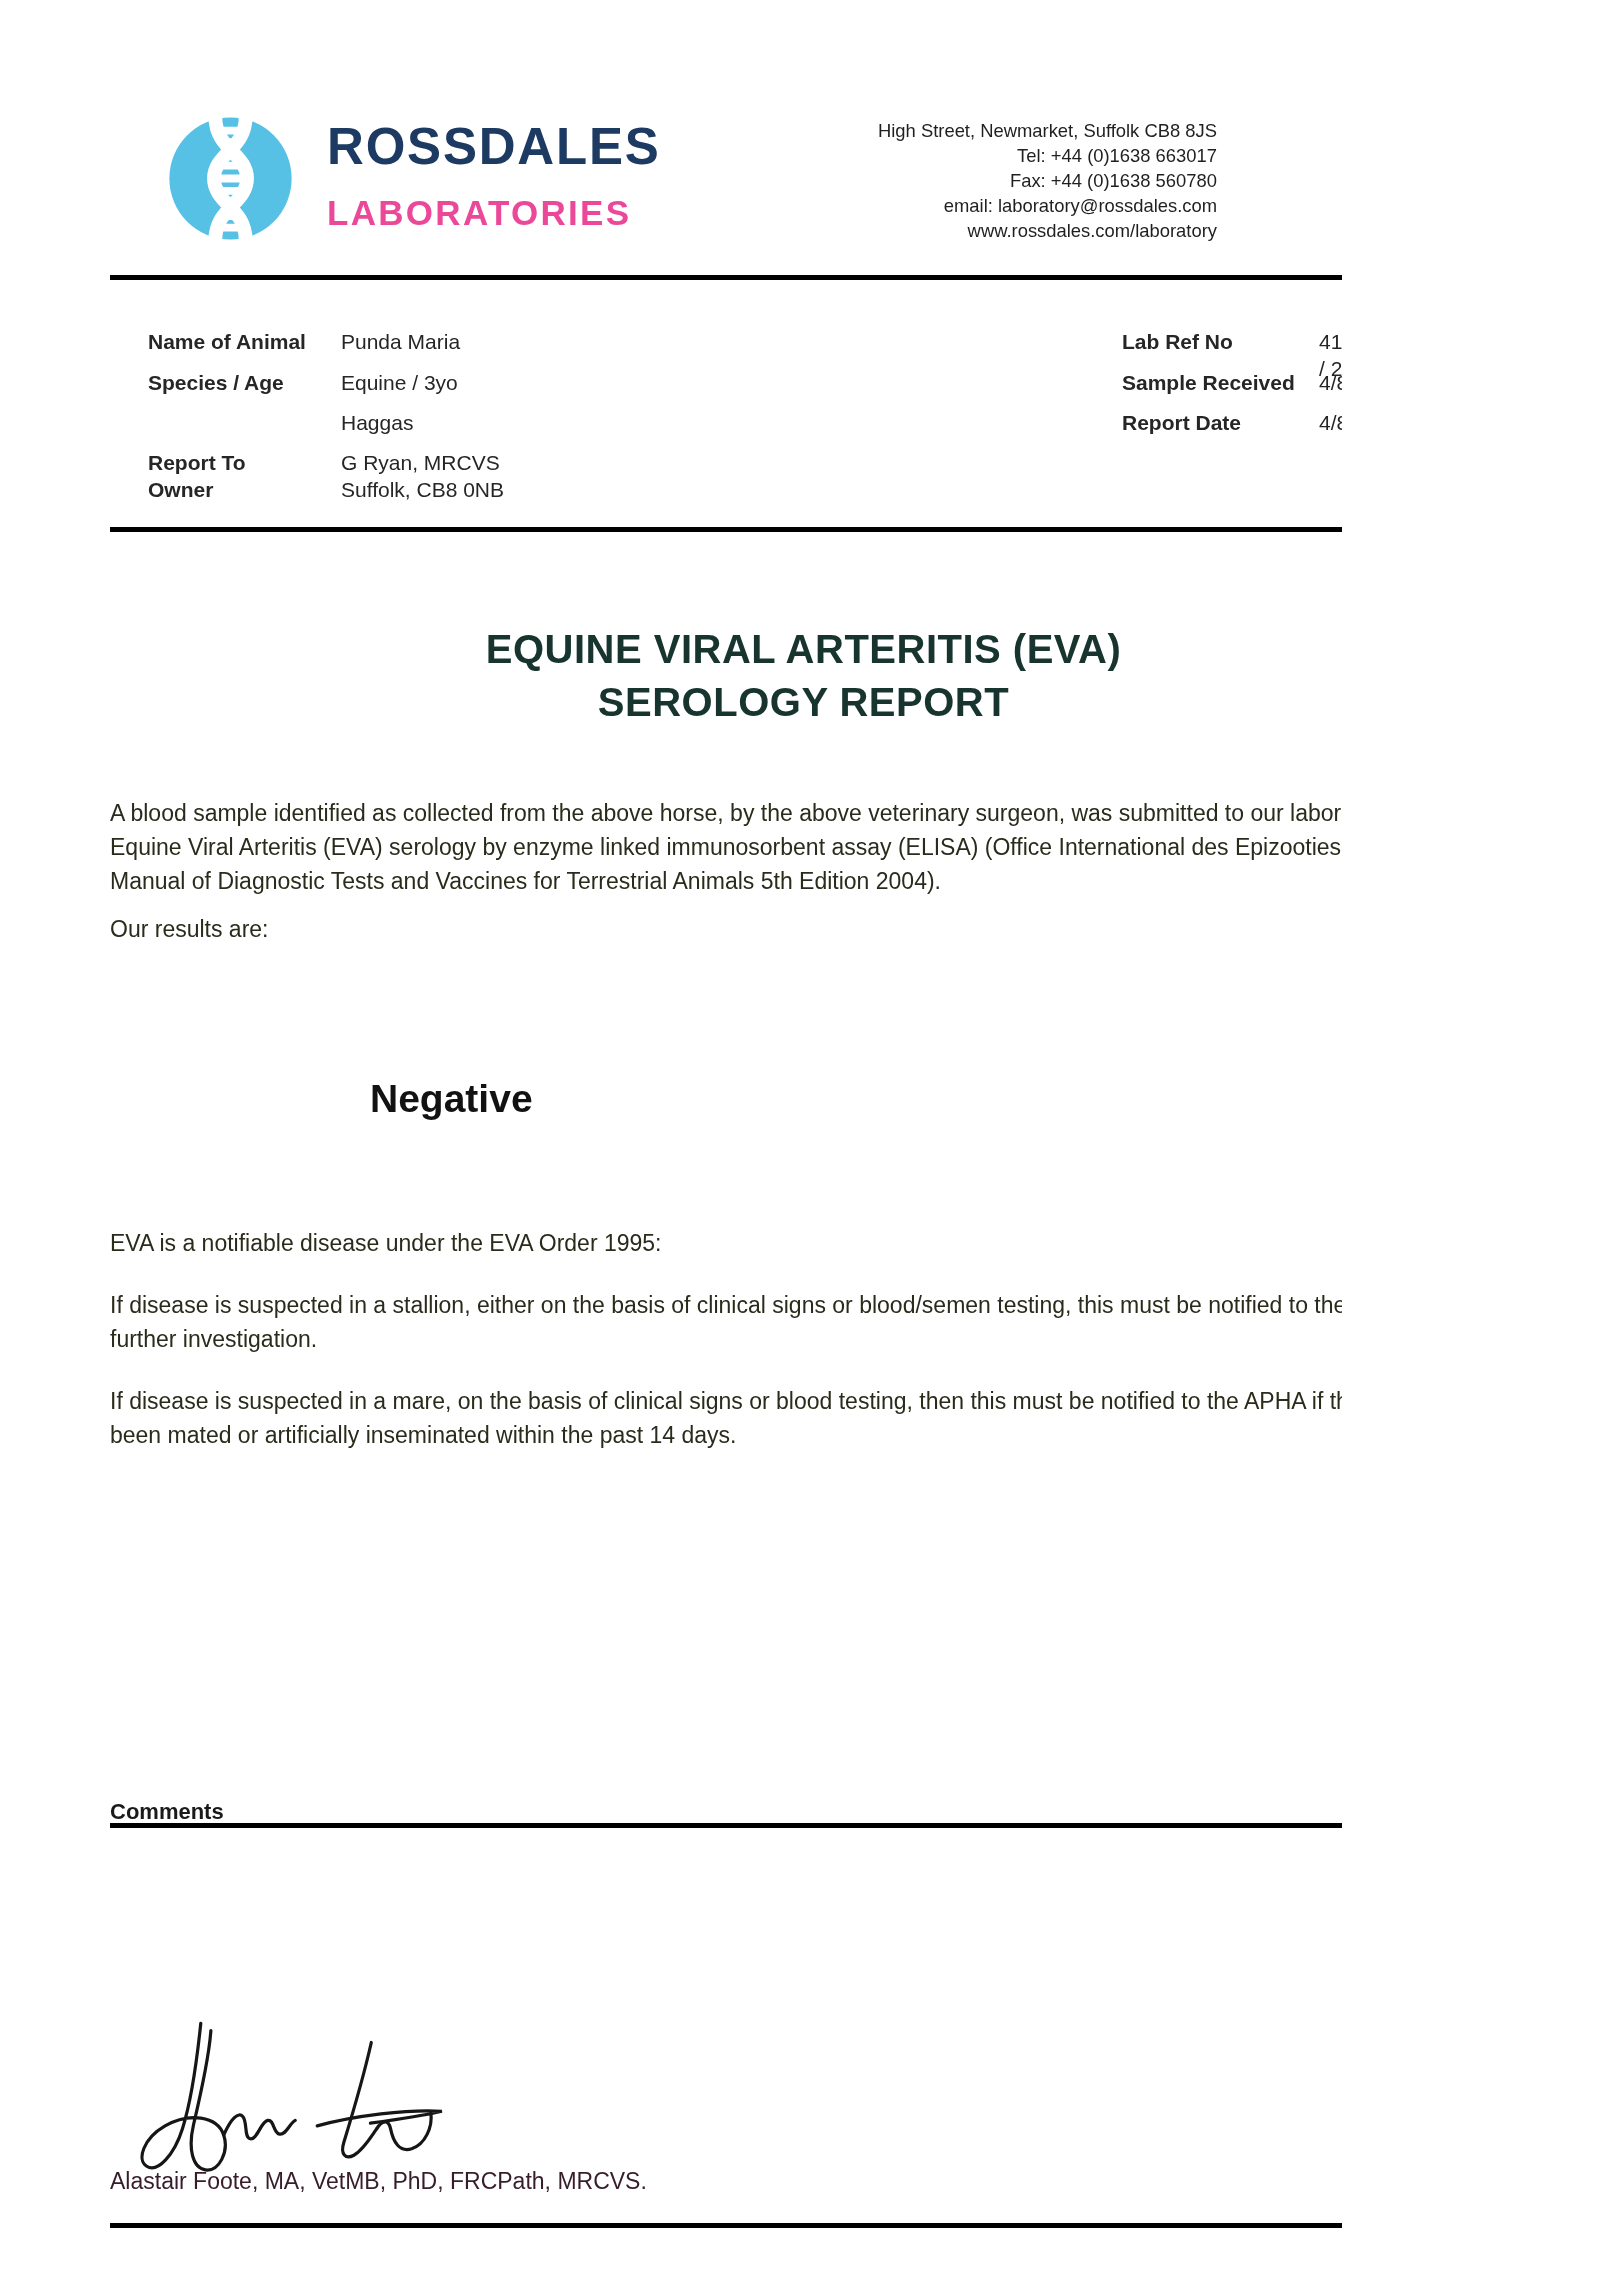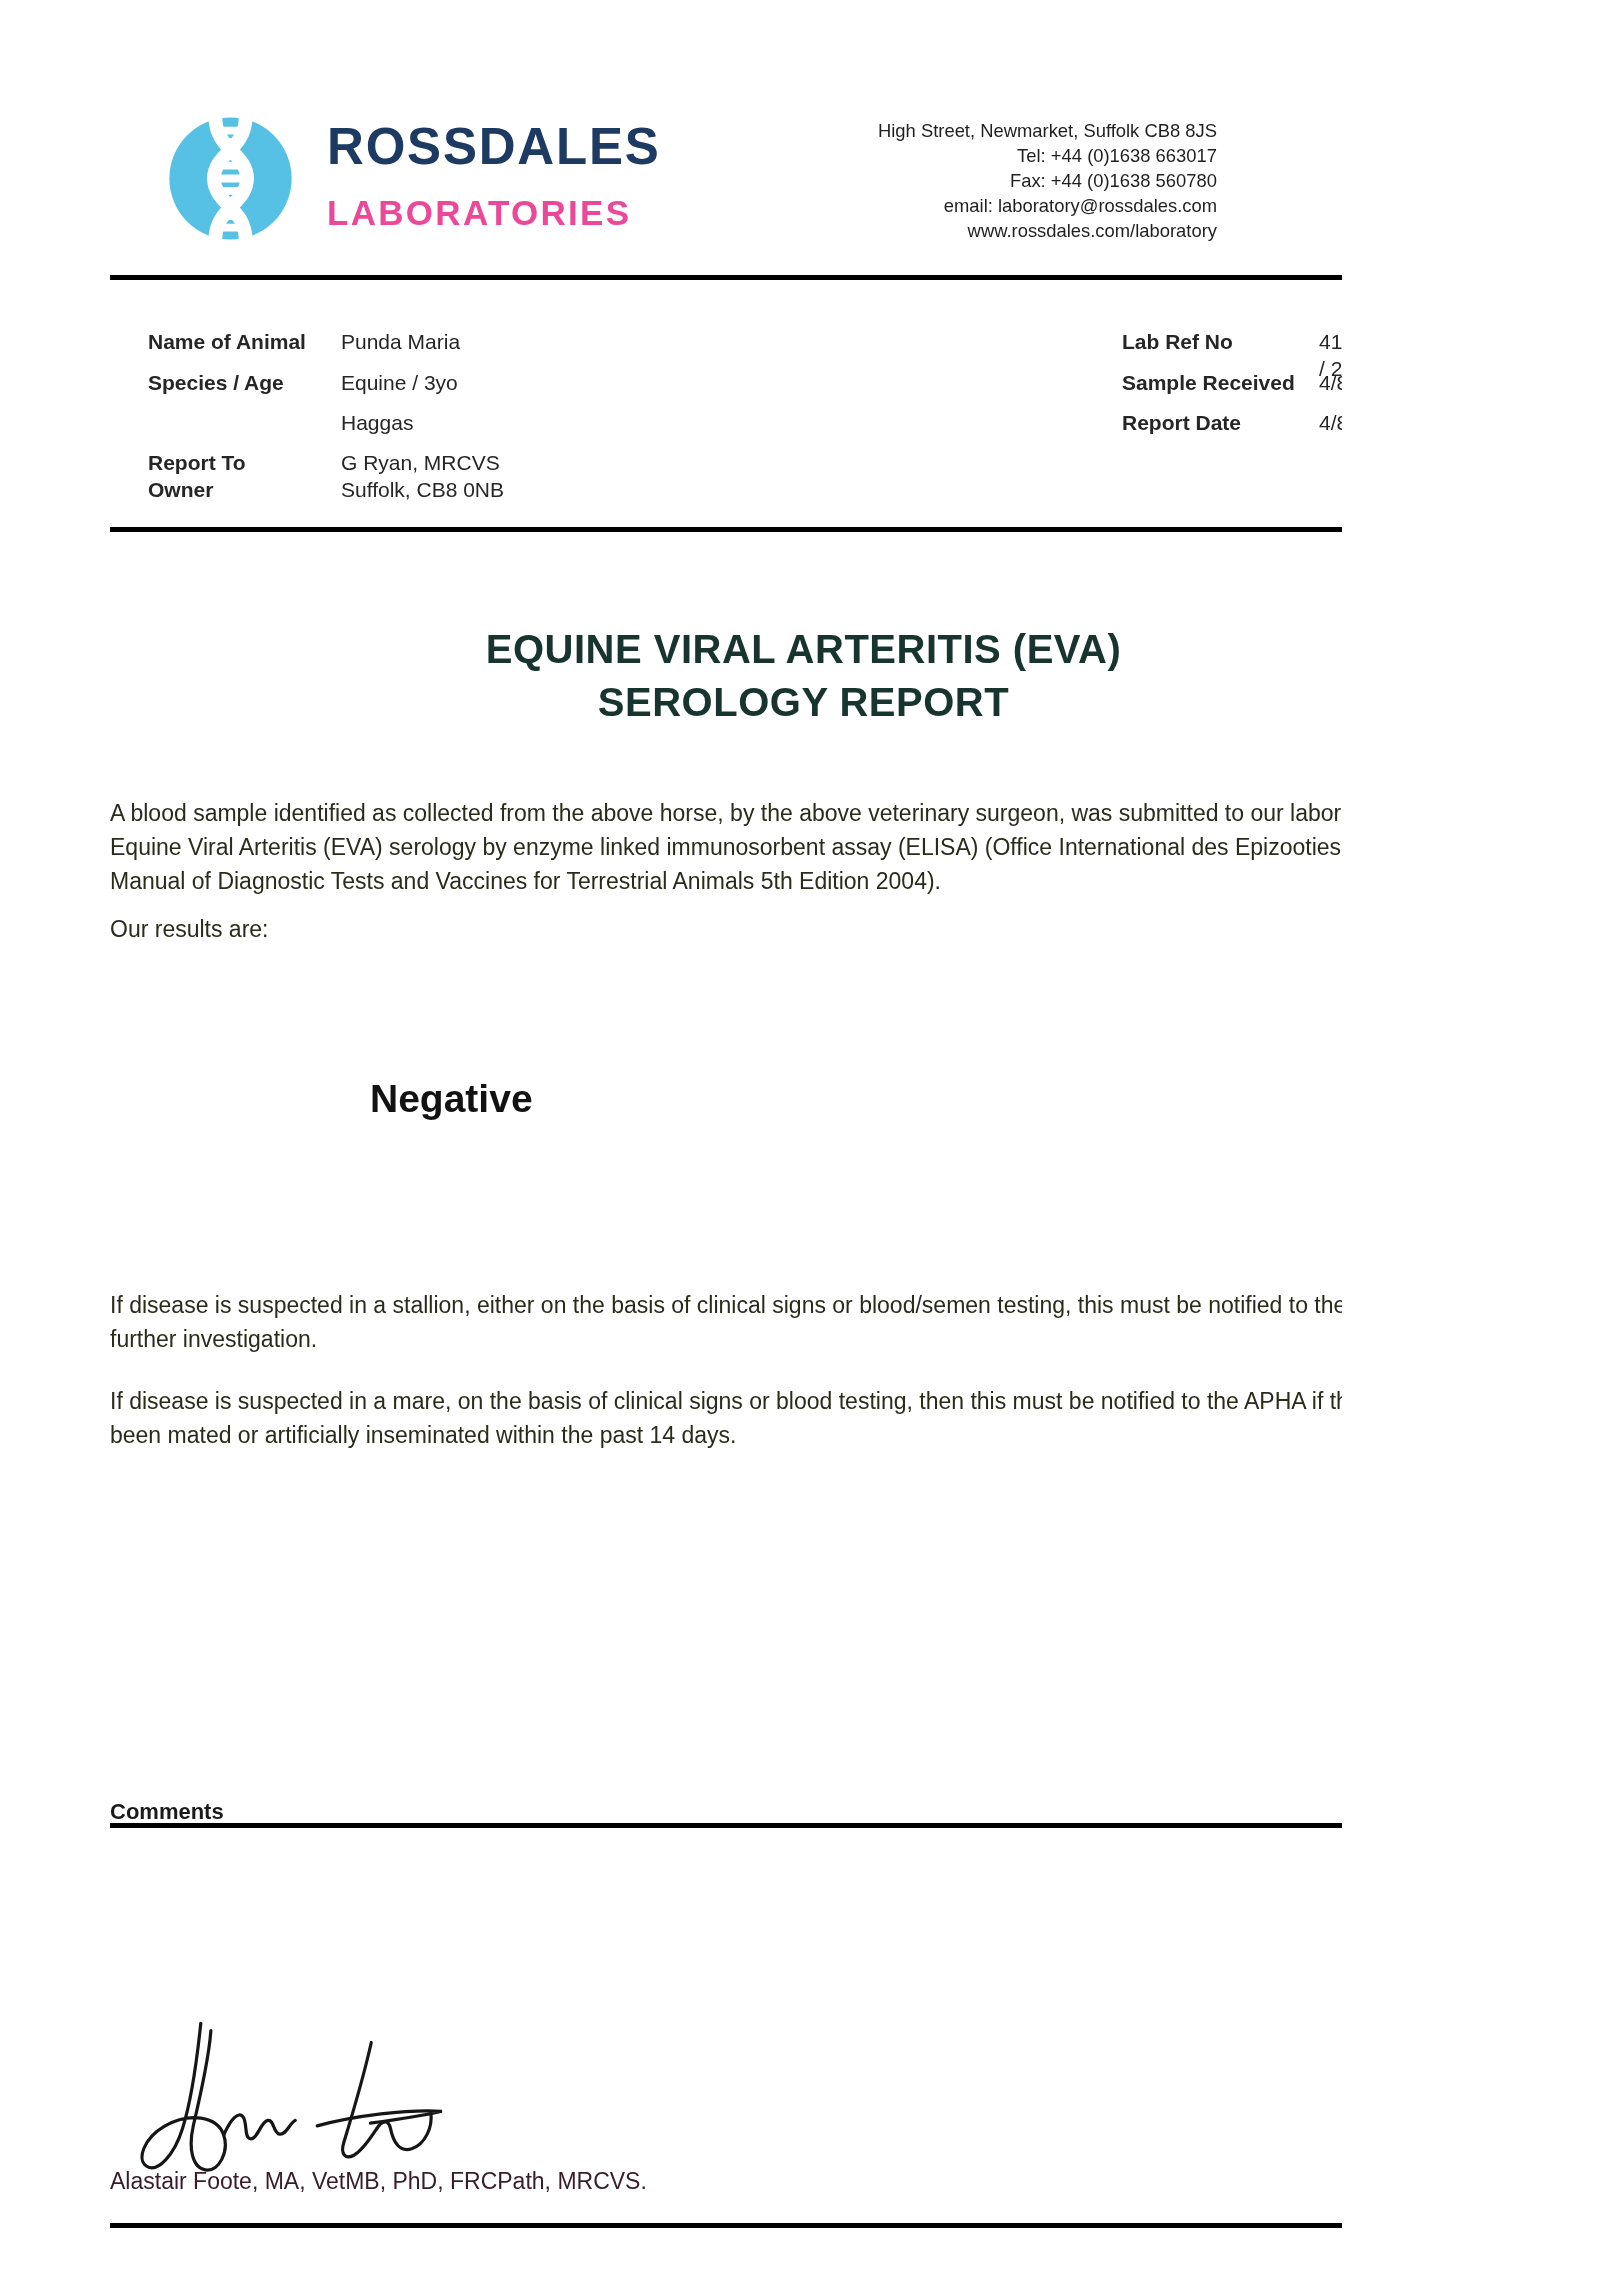--- a/index.html
+++ b/index.html
@@ -109,20 +109,21 @@
     <div>EQUINE VIRAL ARTERITIS (EVA)</div>
     <div>SEROLOGY REPORT</div>
   </div>
 
   <div class="para" style="top:796px;">A blood sample identified as collected from the above horse, by the above veterinary surgeon, was submitted to our laboratory for Equine Viral Arteritis (EVA) serology by enzyme linked immunosorbent assay (ELISA) (Office International des Epizooties (OIE) Manual of Diagnostic Tests and Vaccines for Terrestrial Animals 5th Edition 2004).</div>
 
   <div class="para" style="top:912px;">Our results are:</div>
 
   <div class="result-word">Negative</div>
 
+  <div class="para" style="top:1226px;">EVA is a notifiable disease under the EVA Order 1995:</div>
 
   <div class="para" style="top:1288px;">If disease is suspected in a stallion, either on the basis of clinical signs or blood/semen testing, this must be notified to the APHA for further investigation.</div>
 
   <div class="para" style="top:1384px;">If disease is suspected in a mare, on the basis of clinical signs or blood testing, then this must be notified to the APHA if the mare has been mated or artificially inseminated within the past 14 days.</div>
 
   <div class="rule" style="top:1823px;"></div>
   <div class="comments-heading">Comments</div>
 
   <div class="signature">
     <svg viewBox="0 0 770 360" width="354" height="165" aria-hidden="true">

